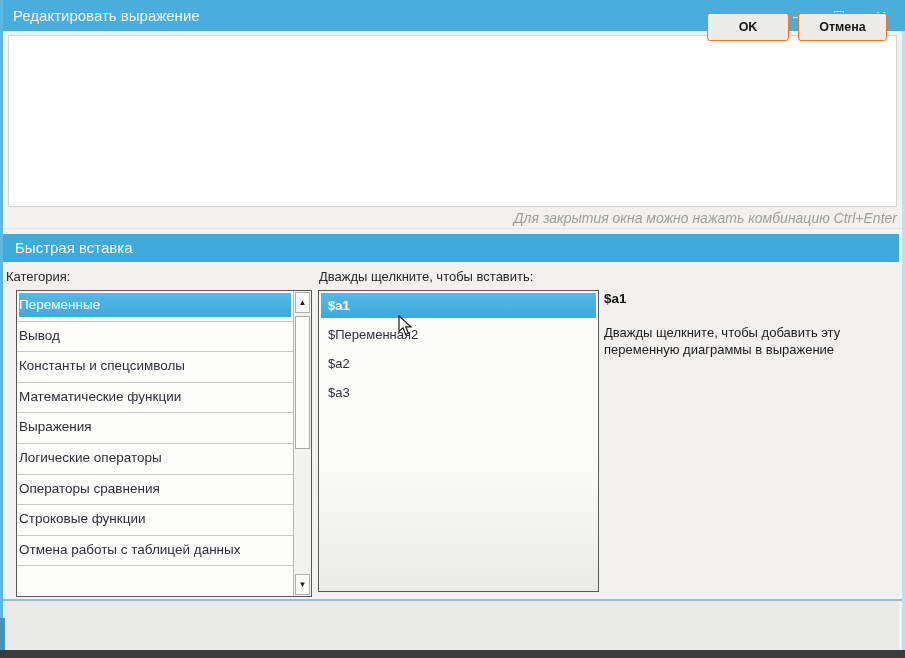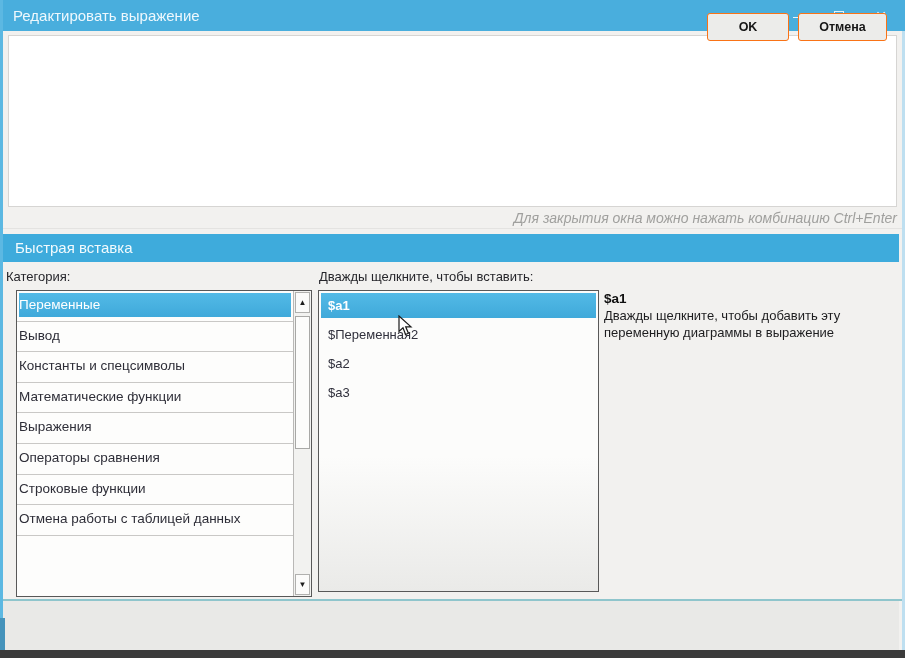--- a/index.html
+++ b/index.html
@@ -55,21 +55,21 @@
   .item-list { position:absolute; left:318px; top:290px; width:281px; height:302px;
                background:linear-gradient(180deg,#fcfcfb 55%, #eaeae8 100%);
                border:1px solid #585858; overflow:hidden; }
   .item-row  { height:29px; padding:2px 2px 0 2px; cursor:default; }
   .item-fill { height:25px; line-height:25px; padding-left:7px; font-size:13px; color:#30303c; }
   .item-row.selected .item-fill { background:linear-gradient(180deg,#53bae6,#3fa9da); color:#fff; font-weight:700; }
 
   
   .desc { position:absolute; left:604px; top:291px; width:272px; }
   .desc-title { font-size:13.5px; font-weight:700; color:#101010; }
-  .desc-text  { font-size:13px; color:#1d1d1f; line-height:1.32; margin-top:1px; }
+  .desc-text  { font-size:13px; color:#1d1d1f; line-height:1.32; margin-top:18px; }
 
   
   .teal-line { position:absolute; left:3px; top:599px; width:899px; height:2px; background:#8fc5cc; }
   .footer { position:absolute; left:3px; top:601px; width:896px; height:49px; background:#e9e9e7; }
   .btn { position:absolute; top:13px; height:28px; background:#ececea; border:1px solid #f97316;
          border-radius:3px; font-size:12.5px; font-weight:700; color:#161616;
          display:flex; align-items:center; justify-content:center; cursor:default;
          font-family:"Liberation Sans", sans-serif; }
   .btn-ok { left:707px; width:82px; }
   .btn-cancel { left:798px; width:89px; }
@@ -114,20 +114,23 @@
     <div class="cat-fill">Вывод</div>
   </div>
         <div class="cat-row">
     <div class="cat-fill">Константы и спецсимволы</div>
   </div>
         <div class="cat-row">
     <div class="cat-fill">Математические функции</div>
   </div>
         <div class="cat-row">
     <div class="cat-fill">Выражения</div>
+  </div>
+        <div class="cat-row">
+    <div class="cat-fill">Логические операторы</div>
   </div>
         <div class="cat-row">
     <div class="cat-fill">Операторы сравнения</div>
   </div>
         <div class="cat-row">
     <div class="cat-fill">Строковые функции</div>
   </div>
         <div class="cat-row">
     <div class="cat-fill">Отмена работы с таблицей данных</div>
   </div>

